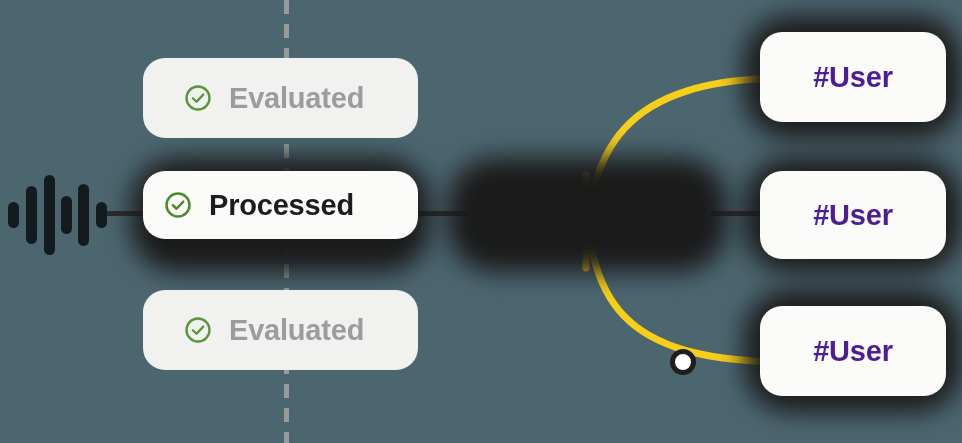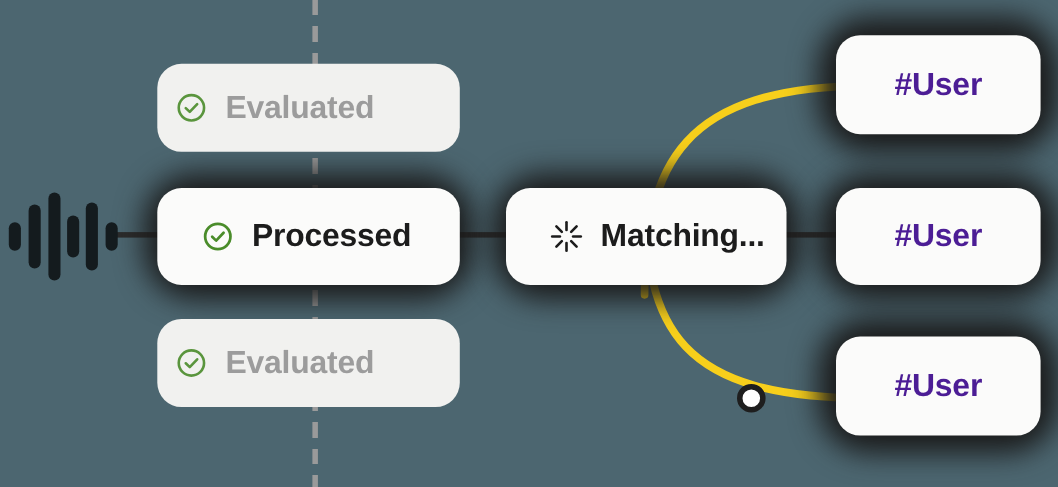--- a/index.html
+++ b/index.html
@@ -77,21 +77,21 @@
   .card {
     position: absolute;
     display: flex;
     align-items: center;
     border-radius: 22px;
     z-index: 3;
   }
 
   .card-muted {
     background: #f1f1ef;
-    padding-left: 16px;
+    padding-left: 40px;
   }
   .card-muted .label { color: #9c9c9c; }
 
   .card-active {
     background: #fbfbfa;
     padding-left: 40px;
   }
   .card-active .label { color: #1c1c1c; }
 
   .card-user {
@@ -162,51 +162,36 @@
   </div>
 
   <div class="card card-muted" style="left:143px; top:58px; width:275px; height:80px;">
     <svg class="icon-check icon-check-muted" viewBox="0 0 24 24">
       <circle cx="12" cy="12" r="9.2" fill="none" stroke="#4a8c2a" stroke-width="1.9"></circle>
       <path d="M 7.9 12.2 L 10.8 15 L 16.2 9.3" fill="none" stroke="#4a8c2a" stroke-width="1.9" stroke-linecap="round" stroke-linejoin="round"></path>
     </svg>
     <span class="label">Evaluated</span>
   </div>
 
-  <div class="card card-active" style="left:143px; top:171px; width:275px; height:88px;">
+  <div class="card card-active" style="left:143px; top:171px; width:275px; height:68px;padding-left:20px;">
     <svg class="icon-check" viewBox="0 0 24 24">
       <circle cx="12" cy="12" r="9.2" fill="none" stroke="#4a8c2a" stroke-width="2"></circle>
       <path d="M 7.9 12.2 L 10.8 15 L 16.2 9.3" fill="none" stroke="#4a8c2a" stroke-width="2" stroke-linecap="round" stroke-linejoin="round"></path>
     </svg>
     <span class="label">Processed</span>
   </div>
 
   <div class="card card-muted" style="left:143px; top:290px; width:275px; height:80px;">
     <svg class="icon-check icon-check-muted" viewBox="0 0 24 24">
       <circle cx="12" cy="12" r="9.2" fill="none" stroke="#4a8c2a" stroke-width="1.9"></circle>
       <path d="M 7.9 12.2 L 10.8 15 L 16.2 9.3" fill="none" stroke="#4a8c2a" stroke-width="1.9" stroke-linecap="round" stroke-linejoin="round"></path>
     </svg>
     <span class="label">Evaluated</span>
   </div>
 
-  <div class="card card-active" style="left:460px; top:171px; width:255px; height:88px;">
-    <svg class="icon-spinner" viewBox="0 0 24 24">
-      <g stroke="#1c1c1c" stroke-width="1.9" stroke-linecap="round">
-        <line x1="12" y1="1.6" x2="12" y2="7.2"></line>
-        <line x1="12" y1="16.8" x2="12" y2="22.4"></line>
-        <line x1="1.6" y1="12" x2="7.2" y2="12"></line>
-        <line x1="16.8" y1="12" x2="22.4" y2="12"></line>
-        <line x1="4.65" y1="4.65" x2="8.6" y2="8.6"></line>
-        <line x1="15.4" y1="15.4" x2="19.35" y2="19.35"></line>
-        <line x1="19.35" y1="4.65" x2="15.4" y2="8.6"></line>
-        <line x1="8.6" y1="15.4" x2="4.65" y2="19.35"></line>
-      </g>
-    </svg>
-    <span class="label">Matching...</span>
-  </div>
 
   <div class="card card-user" style="left:760px; top:32px; width:186px; height:90px;">
     <span class="label">#User</span>
   </div>
 
   <div class="card card-user" style="left:760px; top:171px; width:186px; height:88px;">
     <span class="label">#User</span>
   </div>
 
   <div class="card card-user" style="left:760px; top:306px; width:186px; height:90px;">

